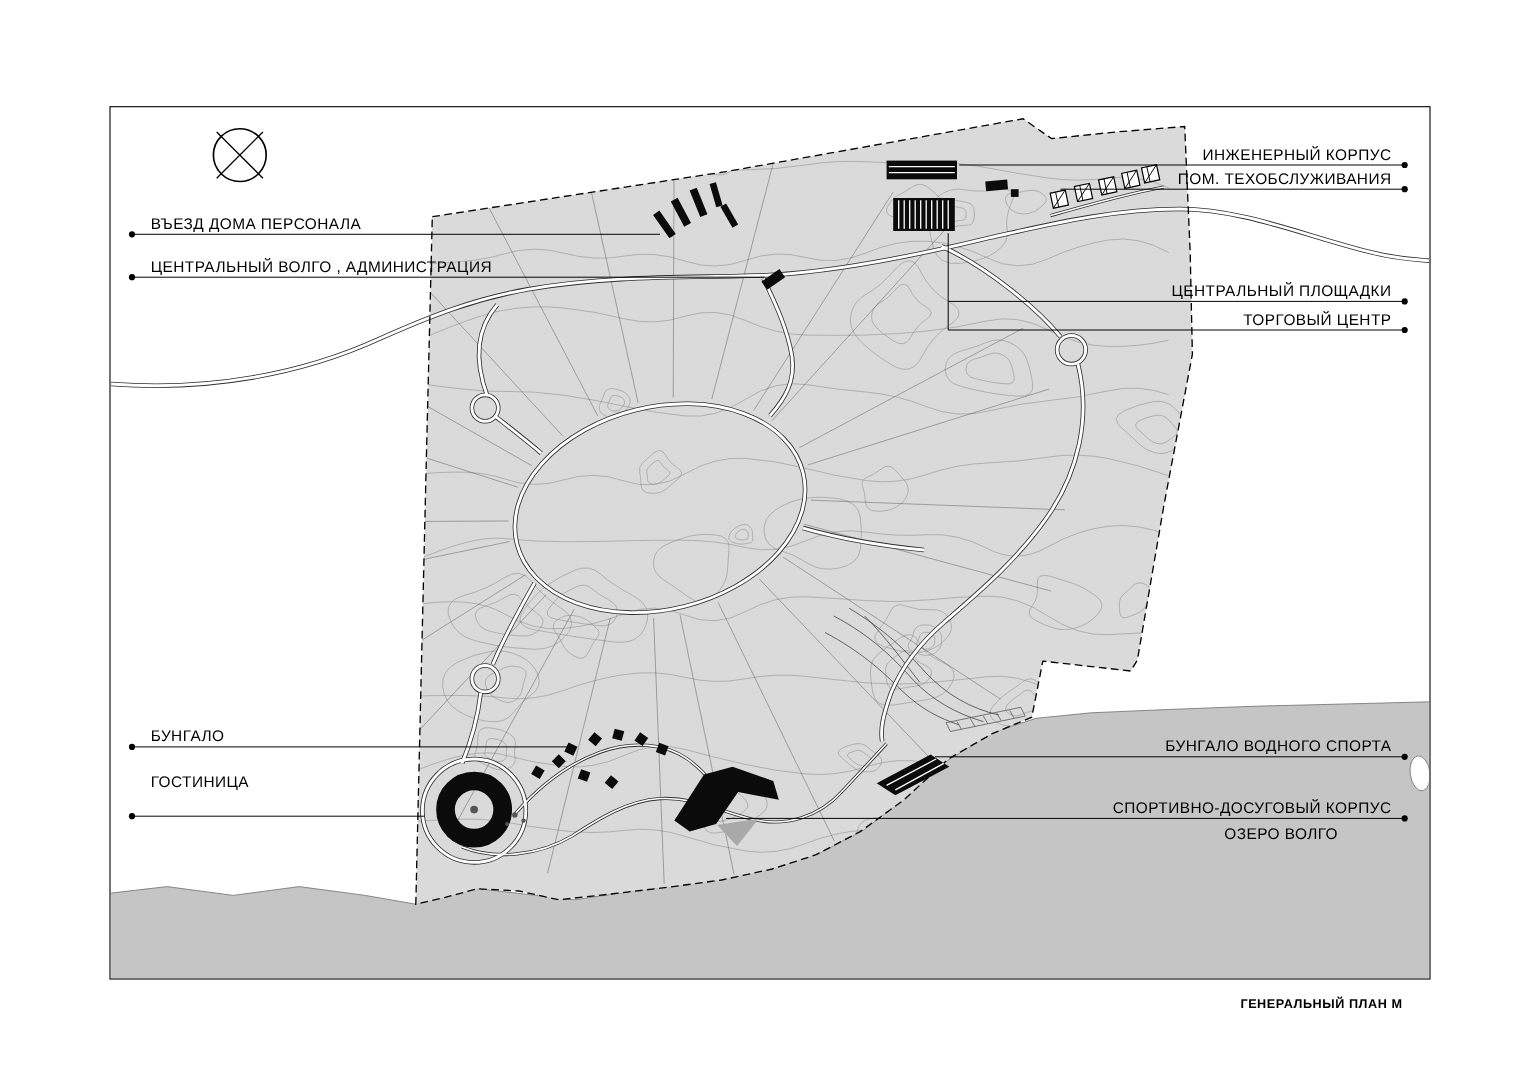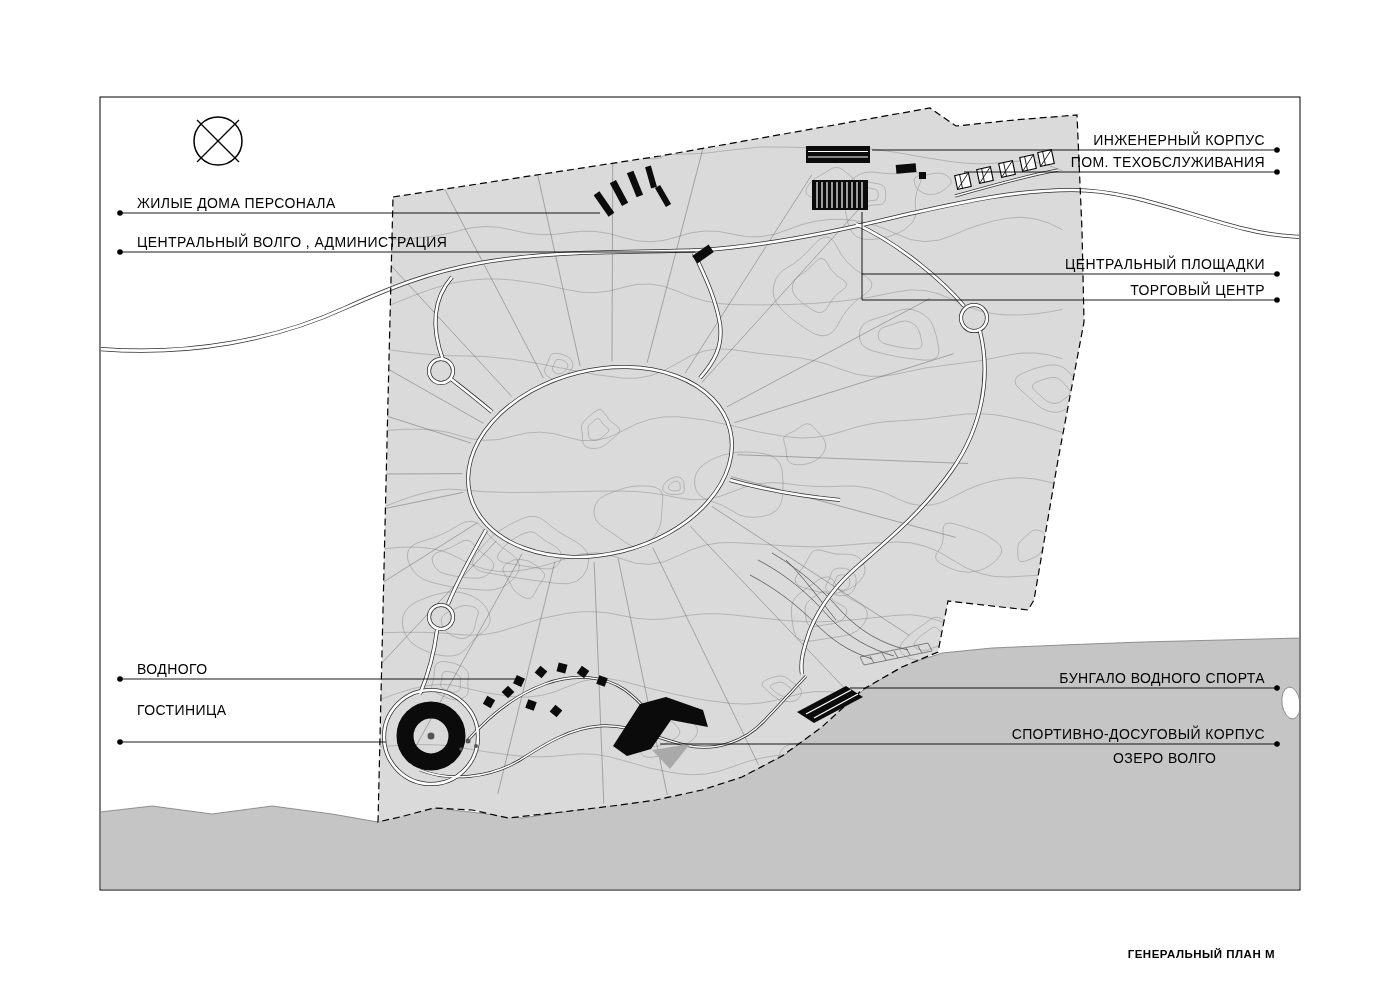--- a/index.html
+++ b/index.html
@@ -25,21 +25,21 @@
   .msq{fill:#fff;stroke:#000;stroke-width:1.1;}
   .mln{stroke:#000;stroke-width:.8;}
   .leader{stroke:var(--line-black);stroke-width:.9;fill:none;}
   .dot{fill:var(--line-black);}
   .north circle{fill:none;stroke:#000;stroke-width:1.5;}
   .north line{stroke:#000;stroke-width:1.2;}
   .frame{fill:none;stroke:#000;stroke-width:1;}
   .callout{position:absolute;font-size:14px;line-height:13px;color:#000;
            letter-spacing:.4px;white-space:nowrap;}
   .callout.right{text-align:right;}
-  .callout.title{font-weight:bold;font-size:11.5px;letter-spacing:.5px;margin-top:41px;}
+  .callout.title{font-weight:bold;font-size:11.5px;letter-spacing:.5px;}
 </style>
 </head>
 <body>
 
 <div class="sheet">
 
 <svg class="plan-svg" viewBox="0 0 1400 990">
   <defs>
     <polygon id="sitePoly" points="393,197 660,156 930,108 956,126 1014,120 1077,115 1082,230 1084,322 1058,460 1034,600 1028,610 948,601 938,652 902,667 862,690 822,727 782,756 742,777 702,790 656,800 612,806 562,812 508,818 472,810 434,808 404,816 378,822 383,610 388,400"></polygon>
     <clipPath id="siteClip">
@@ -316,23 +316,23 @@
 
   <g class="north">
     <circle cx="218" cy="141" r="24"></circle>
     <line x1="197" y1="120" x2="239" y2="162"></line>
     <line x1="239" y1="120" x2="197" y2="162"></line>
   </g>
 
   <rect class="frame" x="100" y="97" width="1200" height="793"></rect>
 </svg>
 
-<div class="callout" style="left:137px;top:197px">ЖИЛЫЕ ДОМА ПЕРСОНАЛА</div>
+<div class="callout" style="left:137px;top:197px">ВЪЕЗД ДОМА ПЕРСОНАЛА</div>
 <div class="callout" style="left:137px;top:236px">ЦЕНТРАЛЬНЫЙ ВОЛГО , АДМИНИСТРАЦИЯ</div>
-<div class="callout" style="left:137px;top:663px">ВОДНОГО</div>
+<div class="callout" style="left:137px;top:663px">БУНГАЛО</div>
 <div class="callout" style="left:137px;top:704px">ГОСТИНИЦА</div>
 
 <div class="callout right" style="right:135px;top:134px">ИНЖЕНЕРНЫЙ КОРПУС</div>
 <div class="callout right" style="right:135px;top:156px">ПОМ. ТЕХОБСЛУЖИВАНИЯ</div>
 <div class="callout right" style="right:135px;top:258px">ЦЕНТРАЛЬНЫЙ ПЛОЩАДКИ</div>
 <div class="callout right" style="right:135px;top:284px">ТОРГОВЫЙ ЦЕНТР</div>
 <div class="callout right" style="right:135px;top:672px">БУНГАЛО ВОДНОГО СПОРТА</div>
 <div class="callout right" style="right:135px;top:728px">СПОРТИВНО-ДОСУГОВЫЙ КОРПУС</div>
 
 <div class="callout" style="left:1113px;top:752px">ОЗЕРО ВОЛГО</div>

